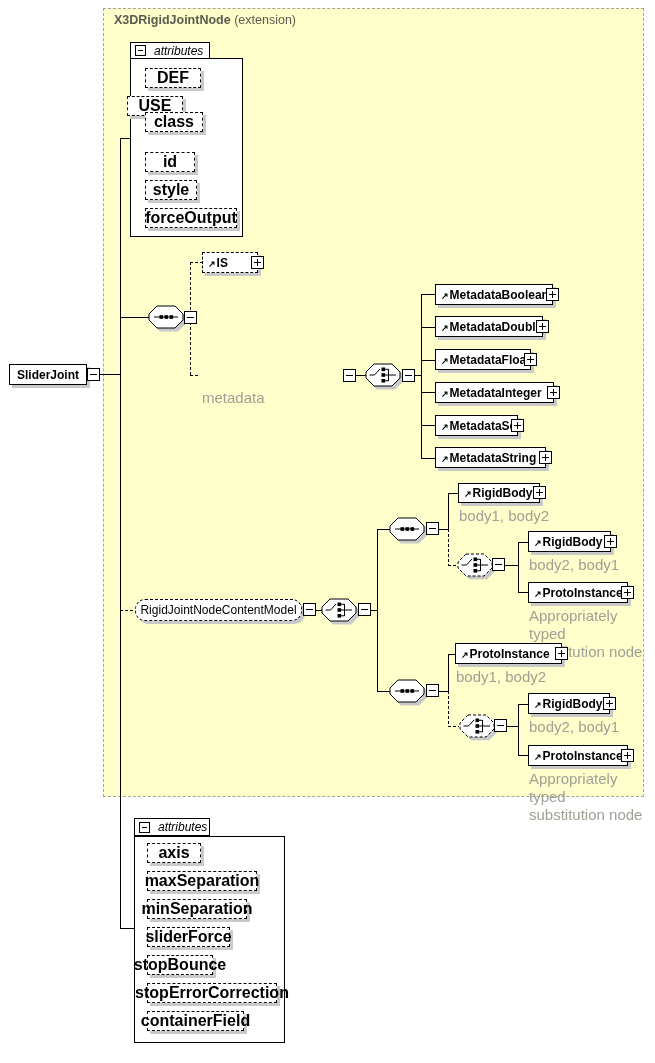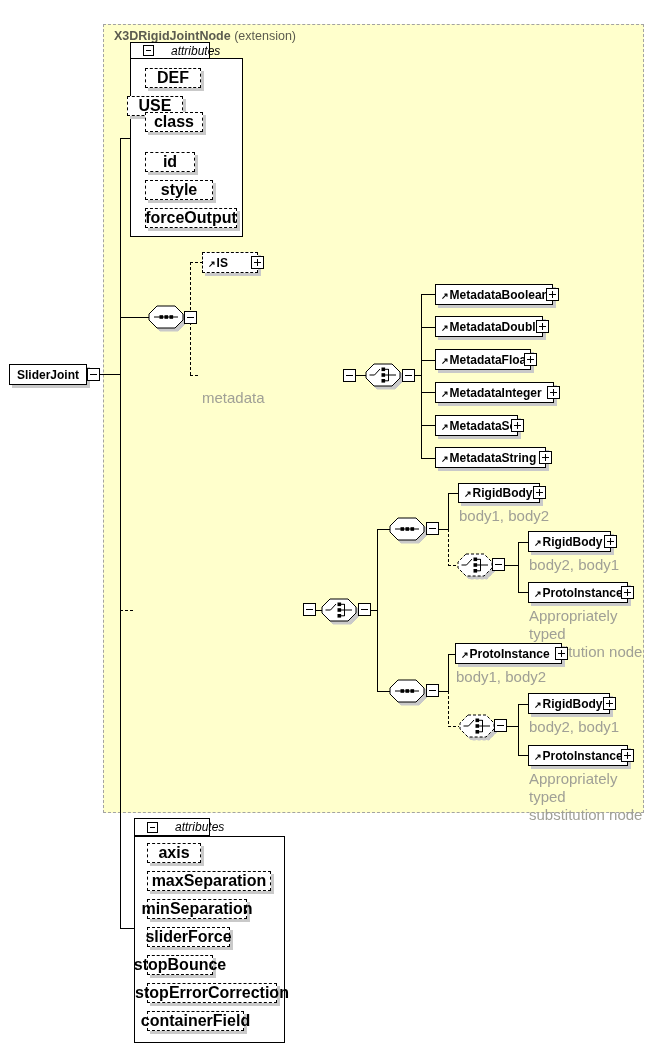--- a/index.html
+++ b/index.html
@@ -1,20 +1,20 @@
 <!DOCTYPE html>
 <html><head>
 <meta charset="utf-8">
 <style>
   html,body{margin:0;padding:0;background:#fff;}
   .canvas{position:relative;width:655px;height:1063px;background:#ffffff;
           font-family:"Liberation Sans",sans-serif;overflow:hidden;}
 
   
-  .frame{position:absolute;left:103px;top:24px;width:541px;height:789px;
+  .frame{position:absolute;left:103px;top:8px;width:541px;height:789px;
          background:#FFFFCC;border:1px dashed #A3A3A3;box-sizing:border-box;}
   .frame-label{position:absolute;left:10px;top:4px;font-size:12.5px;color:#5B5B4F;white-space:nowrap;}
   .frame-label b{font-weight:bold;}
 
   
   svg.wires{position:absolute;left:0;top:0;z-index:2;}
 
   
   .el{position:absolute;z-index:4;background:#fff;border:1px solid #000;box-sizing:border-box;
       box-shadow:3px 3px 0 #C9C9C9;display:flex;align-items:center;height:21px;
@@ -29,21 +29,21 @@
 
   
   .hnd{position:absolute;width:13px;height:13px;background:#fff;border:1px solid #000;
        box-sizing:border-box;z-index:5;}
   .hnd::before{content:"";position:absolute;left:2px;right:2px;top:5px;height:1px;background:#000;}
   .hnd.plus::after{content:"";position:absolute;top:2px;bottom:2px;left:5px;width:1px;background:#000;}
   .el .hnd{right:-7px;top:50%;margin-top:-7px;}
 
   
   .attr-tab{position:absolute;z-index:4;background:#fff;border:1px solid #000;box-sizing:border-box;
-            display:flex;align-items:center;gap:17px;padding-left:12px;font-size:12px;font-style:italic;}
+            display:flex;align-items:center;gap:8px;padding-left:4px;font-size:12px;font-style:italic;}
   .hnd-sm{width:11px;height:11px;background:#fff;border:1px solid #000;box-sizing:border-box;
           position:relative;flex:0 0 auto;}
   .hnd-sm::before{content:"";position:absolute;left:2px;right:2px;top:4px;height:1px;background:#000;}
   .attr-body{position:absolute;z-index:3;background:#fff;border:1px solid #000;box-sizing:border-box;}
   .attr{position:absolute;z-index:4;background:#fff;border:1px dashed #000;box-sizing:border-box;
         box-shadow:3px 3px 0 #C9C9C9;height:20px;display:flex;align-items:center;justify-content:center;
         font-weight:bold;font-size:16px;white-space:nowrap;}
 
   
   .oct{position:absolute;z-index:4;filter:drop-shadow(3px 3px 0 #C9C9C9);}
@@ -102,21 +102,21 @@
     </div>
   <div class="attr" style="left:127px;top:96px;width:56px;">
       <span>USE</span>
     </div>
   <div class="attr" style="left:145px;top:112px;width:58px;">
       <span>class</span>
     </div>
   <div class="attr" style="left:145px;top:152px;width:50px;">
       <span>id</span>
     </div>
-  <div class="attr" style="left:145px;top:180px;width:68px;text-align:right;">
+  <div class="attr" style="left:145px;top:180px;width:52px;text-align:right;">
       <span>style</span>
     </div>
   <div class="attr" style="left:145px;top:208px;width:92px;">
       <span>forceOutput</span>
     </div>
 
   <svg class="oct" style="left:148px;top:305px;" width="38" height="26">
     <path d="M9 1 H27 L35 9 V15 L27 23 H9 L1 15 V9 Z" fill="#fff" stroke="#000"></path>
     <line x1="6" y1="12" x2="30" y2="12" stroke="#000"></line>
     <rect x="11.5" y="10.2" width="3.6" height="3.6" fill="#000"></rect>
@@ -173,20 +173,23 @@
     <span class="arrow">↗</span>
     <span>MetadataSet</span>
     <span class="hnd plus"></span>
   </div>
   <div class="el" style="left:435px;top:447px;width:111px;">
     <span class="arrow">↗</span>
     <span>MetadataString</span>
     <span class="hnd plus"></span>
   </div>
 
+  <div class="pill" style="left:135px;top:599px;width:167px;height:22px;">
+    <span>RigidJointNodeContentModel</span>
+  </div>
   <div class="hnd" style="left:303px;top:603px;"></div>
 
   <svg class="oct" style="left:321px;top:598px;" width="38" height="26">
     <path d="M9 1 H27 L35 9 V15 L27 23 H9 L1 15 V9 Z" fill="#fff" stroke="#000"></path>
     <line x1="4.5" y1="12" x2="9.5" y2="12" stroke="#000"></line>
     <line x1="9.5" y1="12" x2="15" y2="6" stroke="#000"></line>
     <rect x="16.5" y="4.5" width="3.6" height="3.6" fill="#000"></rect>
     <rect x="16.5" y="10.2" width="3.6" height="3.6" fill="#000"></rect>
     <rect x="16.5" y="16" width="3.6" height="3.6" fill="#000"></rect>
     <line x1="20" y1="6.3" x2="23.5" y2="6.3" stroke="#000"></line>
@@ -288,21 +291,21 @@
   <div class="ann wrap" style="left:529px;top:770px;">Appropriately typed substitution node</div>
 
   <div class="attr-body" style="left:134px;top:836px;width:151px;height:207px;"></div>
   <div class="attr-tab" style="left:134px;top:818px;width:76px;height:18px;">
     <span class="hnd-sm"></span>
     <span>attributes</span>
   </div>
   <div class="attr" style="left:147px;top:843px;width:54px;text-align:center;">
       <span>axis</span>
     </div>
-  <div class="attr" style="left:147px;top:871px;width:124px;">
+  <div class="attr" style="left:147px;top:871px;width:110px;">
       <span>maxSeparation</span>
     </div>
   <div class="attr" style="left:147px;top:899px;width:100px;">
       <span>minSeparation</span>
     </div>
   <div class="attr" style="left:147px;top:927px;width:83px;">
       <span>sliderForce</span>
     </div>
   <div class="attr" style="left:147px;top:955px;width:66px;">
       <span>stopBounce</span>

